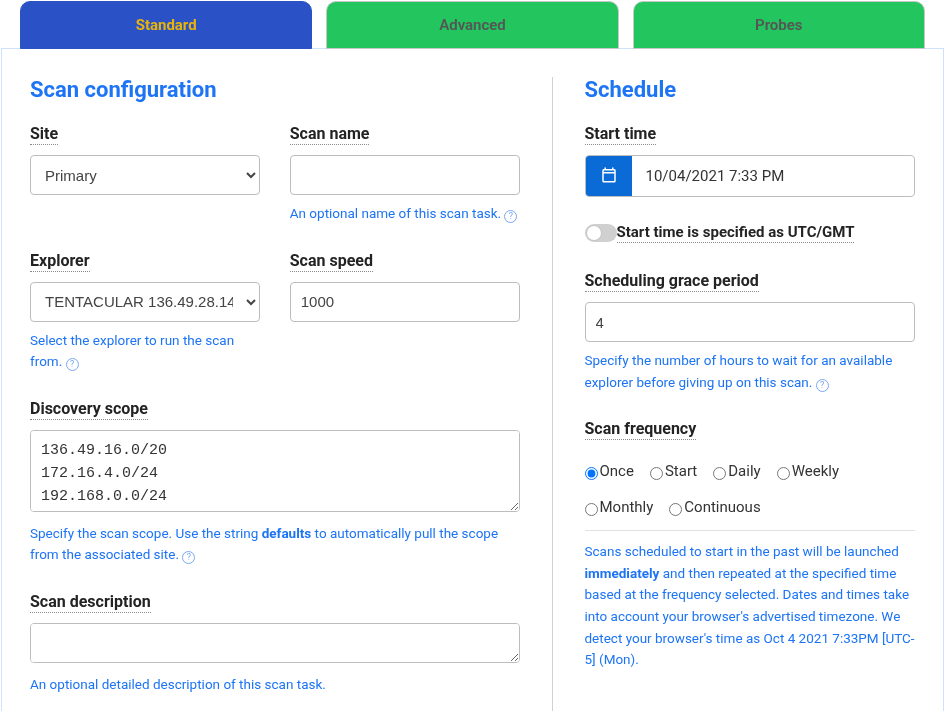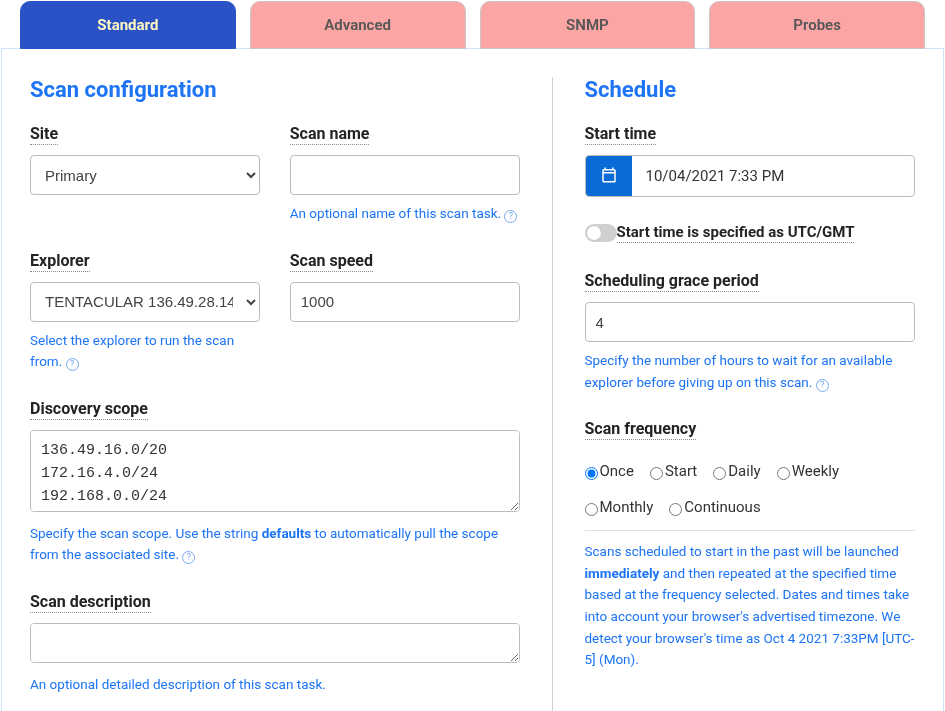--- a/index.html
+++ b/index.html
@@ -14,32 +14,32 @@
       display: flex;
       gap: 14px;
       padding: 0 20px;
     }
     .tab {
       flex: 1;
       text-align: center;
       padding: 14px 10px;
       border: 1px solid #c7c7c7;
       border-radius: 10px 10px 0 0;
-      background: #fca5a5;
+      background: #22c55e;
       color: #555;
       font-weight: 600;
       font-size: 15px;
       cursor: pointer;
       position: relative;
       top: 1px;
     }
     .tab.active {
       background: #2a52c6;
       border-color: #2a52c6;
-      color: #fef9c3;
+      color: #eab308;
       font-weight: 700;
     }
     .panel {
       border: 1px solid #cfe1ff;
       border-top: 1px solid #cfe1ff;
       margin: 0 1px;
       padding: 28px 28px 28px 28px;
       border-radius: 0;
     }
     .panel-inner {
@@ -184,21 +184,20 @@
     }
     .radio-item { display: inline-flex; align-items: flex-end; gap: 2px; cursor: pointer; }
     .freq-hr { height: 1px; background: #e1e1e1; margin: 14px 0 10px; }
   </style>
 </head>
 <body>
 
 <div class="tabbar">
   <div class="tab active">Standard</div>
   <div class="tab">Advanced</div>
-  <div class="tab">SNMP</div>
   <div class="tab">Probes</div>
 </div>
 
 <div class="panel">
   <div class="panel-inner">
 
     <div class="col-left">
       <h2>Scan configuration</h2>
 
       <div class="row2">

